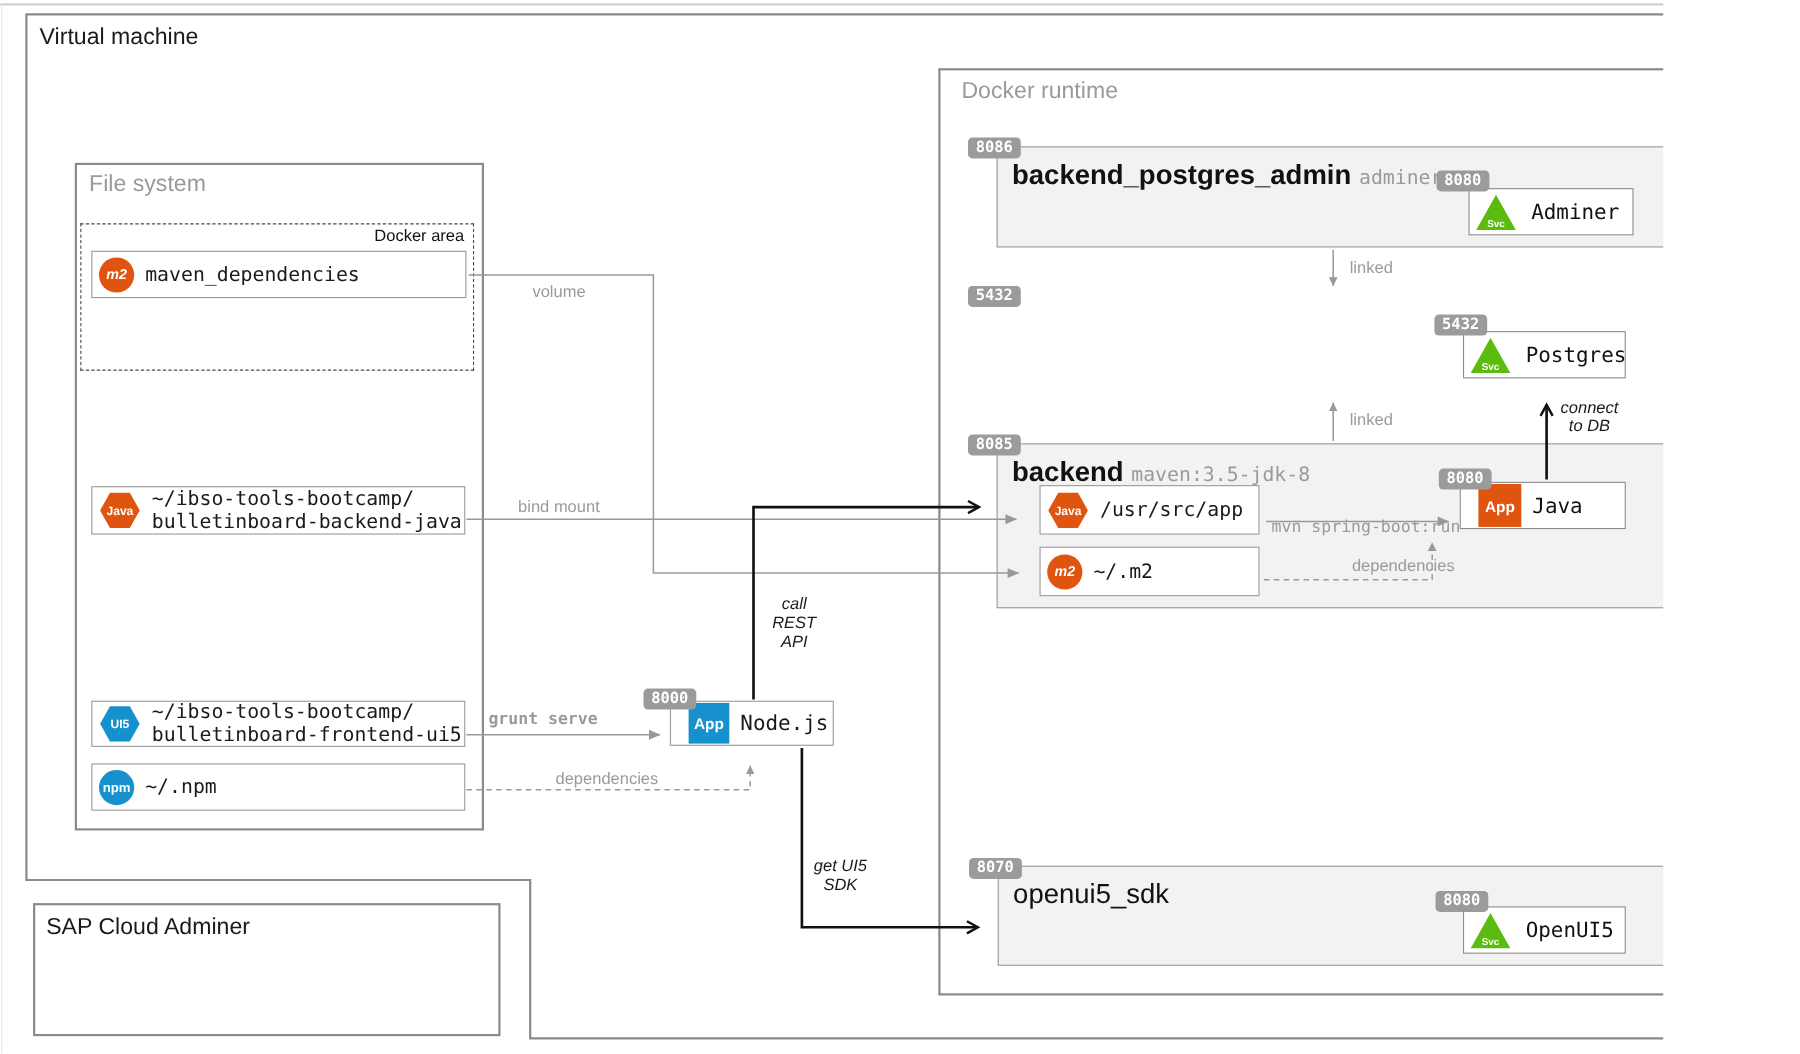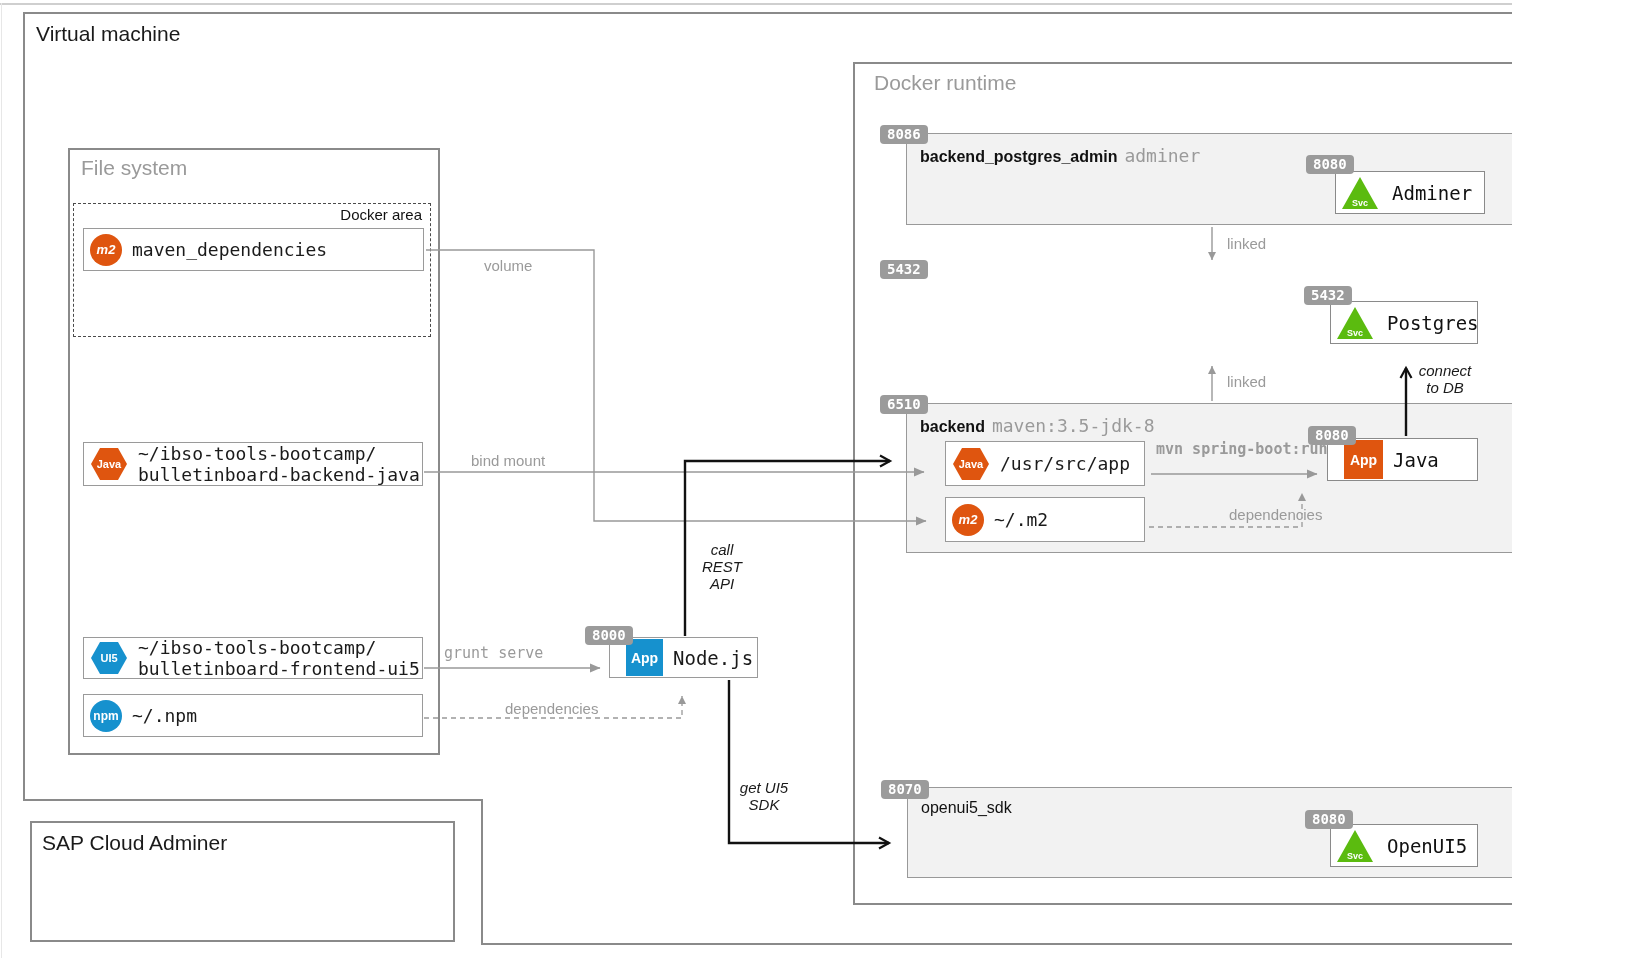--- a/index.html
+++ b/index.html
@@ -19,21 +19,21 @@
   .dashed-label { position:absolute; font-size:15px; color:#111; text-align:right; }
 
   .whitebox { position:absolute; background:#fff; border:1px solid #9a9a9a;
               display:flex; align-items:center; gap:10px; padding-left:6px; z-index:12; }
   .mono { font-family:"DejaVu Sans Mono", monospace; }
   .boxtext { font-family:"DejaVu Sans Mono", monospace; font-size:18px; color:#1a1a1a; white-space:nowrap; }
   .twoline span { display:block; line-height:21px; }
 
   .container { position:absolute; background:#f2f2f2; border:1.5px solid #999; z-index:8; }
   .ctitle { position:absolute; left:13px; top:11px; display:flex; gap:7px; align-items:baseline; white-space:nowrap; }
-  .cname { font-size:16px; font-weight:bold; color:#111; }
+  .cname { font-size:25px; font-weight:bold; color:#111; }
   .cname.regular { font-weight:normal;text-align:center; }
   .cimage { font-family:"DejaVu Sans Mono", monospace; font-size:18px; color:#9a9a9a; }
 
   .svcbox { position:absolute; background:#fff; border:1px solid #8a8a8a;
             display:flex; align-items:center; gap:12px; padding-left:4px; z-index:15; }
   .svclabel { font-family:"DejaVu Sans Mono", monospace; font-size:19px; color:#111; white-space:nowrap; }
 
   .badge { position:absolute; background:var(--badge,#9b9b9b); color:#fff;
            font-family:"DejaVu Sans Mono", monospace; font-weight:bold; font-size:14px;
            line-height:17px; padding:1px 7px; border-radius:4px; z-index:30; white-space:nowrap;text-align:center; }
@@ -151,21 +151,21 @@
     <div class="svclabel">Postgres</div>
   </div>
   <div class="badge" style="left:1304px; top:286px;">5432</div>
 
   <div class="container" style="left:906px; top:403px; width:614px; height:150px;">
     <div class="ctitle">
       <span class="cname">backend</span>
       <span class="cimage">maven:3.5-jdk-8</span>
     </div>
   </div>
-  <div class="badge" style="left:880px; top:395px;">6510</div>
+  <div class="badge" style="left:880px; top:395px;">8085</div>
 
   <div class="whitebox" style="left:945px; top:441px; width:200px; height:45px;">
     <span class="hexwrap">
       <svg width="38" height="34">
           <polygon points="10,1 28,1 37,17 28,33 10,33 1,17" style="fill:var(--orange,#df550f)"></polygon>
         <text x="19" y="21" text-anchor="middle" fill="#fff" font-size="11" font-weight="bold" font-family="Liberation Sans, sans-serif">Java</text>
         </svg>
     </span>
     <div class="boxtext">/usr/src/app</div>
   </div>
@@ -174,21 +174,21 @@
     <div class="circ m2">m2</div>
     <div class="boxtext">~/.m2</div>
   </div>
 
   <div class="svcbox" style="left:1327px; top:438px; width:151px; height:43px; padding-left:2px; gap:10px;">
     <div class="sq orange" style="width:39px; height:39px;">App</div>
     <div class="svclabel">Java</div>
   </div>
   <div class="badge" style="left:1308px; top:426px;">8080</div>
 
-  <div class="edge-label mono" style="left:1156px; top:440px;font-weight:bold;">mvn spring-boot:run</div>
+  <div class="edge-label mono" style="left:1156px; top:470px;">mvn spring-boot:run</div>
   <div class="edge-label" style="left:1229px; top:506px;">dependencies</div>
 
   <div class="container" style="left:907px; top:787px; width:613px; height:91px;">
     <div class="ctitle">
       <span class="cname regular">openui5_sdk</span>
     </div>
   </div>
   <div class="badge" style="left:881px; top:780px;">8070</div>
   <div class="svcbox" style="left:1330px; top:824px; width:148px; height:43px;">
     <span class="triwrap">
@@ -196,21 +196,21 @@
           <polygon points="20,2 38,34 2,34" style="fill:var(--green,#5bbb0f)"></polygon>
         <text x="20" y="31" text-anchor="middle" fill="#fff" font-size="9" font-weight="bold" font-family="Liberation Sans, sans-serif">Svc</text>
         </svg>
     </span>
     <div class="svclabel">OpenUI5</div>
   </div>
   <div class="badge" style="left:1305px; top:810px;">8080</div>
 
   <div class="edge-label" style="left:484px; top:233px;margin-top:24px;">volume</div>
   <div class="edge-label" style="left:471px; top:452px;">bind mount</div>
-  <div class="edge-label mono" style="left:444px; top:644px;">grunt serve</div>
+  <div class="edge-label mono" style="left:444px; top:644px;font-weight:bold;">grunt serve</div>
   <div class="edge-label" style="left:505px; top:700px;">dependencies</div>
   <div class="edge-label" style="left:1227px; top:235px;">linked</div>
   <div class="edge-label" style="left:1227px; top:373px;">linked</div>
 
   <div class="it-label" style="left:672px; top:541px; width:100px;">
     <span>call</span>
     <span>REST</span>
     <span>API</span>
   </div>
   <div class="it-label" style="left:724px; top:779px; width:80px;">

